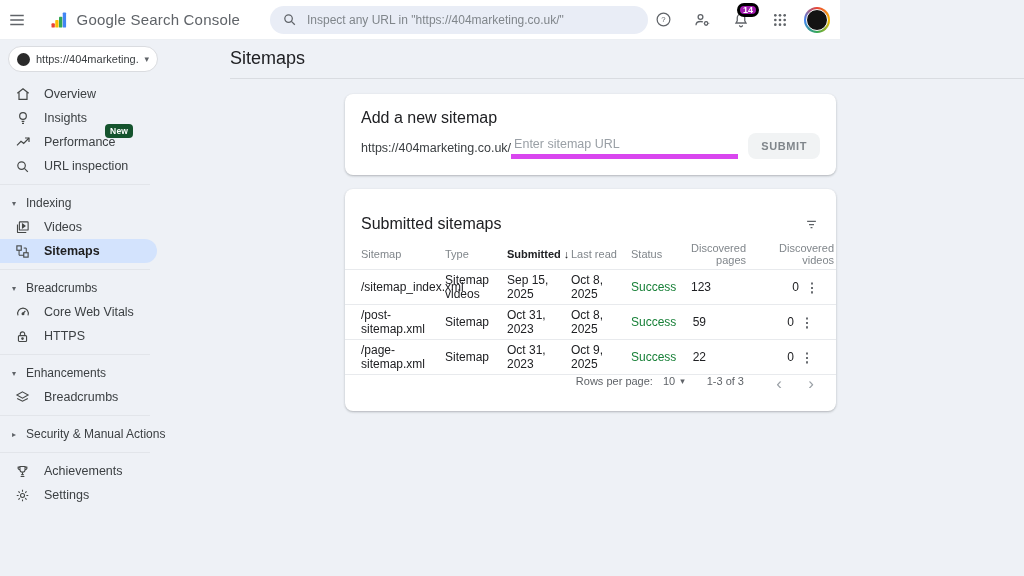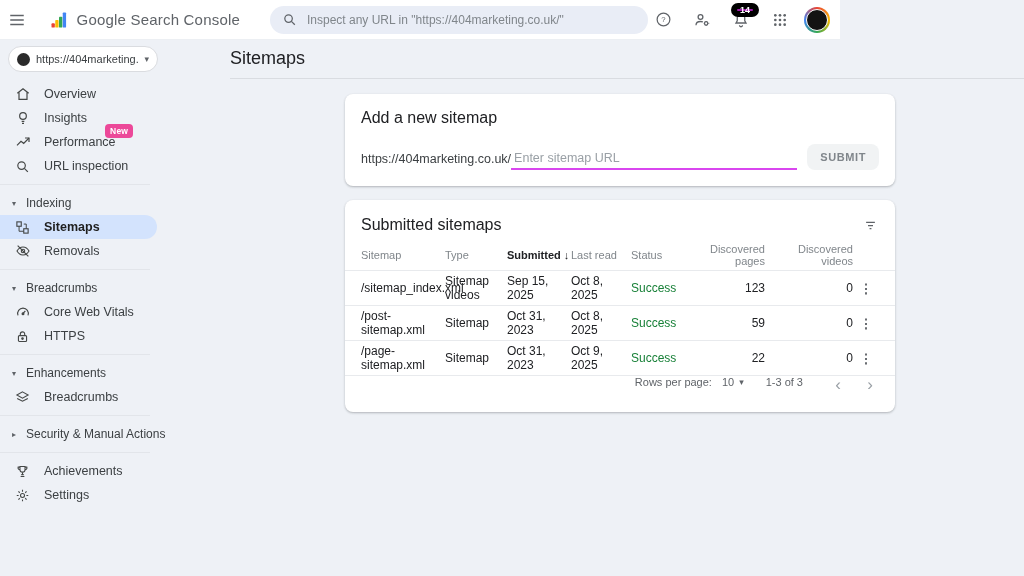--- a/index.html
+++ b/index.html
@@ -16,62 +16,62 @@
   .searchbar { margin-left:30px; width:434px; height:28px; background:#e9edf6; border-radius:14px;
                display:flex; align-items:center; padding:0 12px; gap:10px; }
   .searchbar input { border:none; outline:none; background:transparent; flex:1; font-size:12px;
                      color:#3c4043; font-family:inherit; }
   .searchbar input::placeholder { color:#80868b; }
   .top-actions { margin-left:auto; display:flex; align-items:center; gap:9px; padding-right:10px; }
   .icon-btn { width:30px; height:30px; display:flex; align-items:center; justify-content:center;
               color:#5f6368; position:relative; cursor:pointer; }
   .badge { position:absolute; top:-2px; right:-3px; min-width:16px; height:14px; border-radius:8px;
            background:#a21caf; color:#fff; font-size:9px; font-weight:bold;
-           display:flex; align-items:center; justify-content:center; padding:0 3px; border:6px solid #000000; }
+           display:flex; align-items:center; justify-content:center; padding:0 3px; border:3px solid #000000; }
   .avatar-ring { width:26px; height:26px; border-radius:50%;
                  background:conic-gradient(#ea4335,#fbbc04,#34a853,#4285f4,#ea4335);
                  display:flex; align-items:center; justify-content:center; cursor:pointer; }
   .avatar { width:22px; height:22px; border-radius:50%; background:#131313; border:1px solid #fff; }
 
   
   .sidebar { position:absolute; top:40px; left:0; width:230px; height:536px; padding-top:6px; }
   .property { margin:0 0 10px 8px; width:150px; height:26px; background:#fff; border:1px solid #dadce0;
               border-radius:14px; display:flex; align-items:center; padding:0 8px; gap:6px; cursor:pointer; }
   .prop-favicon { width:13px; height:13px; border-radius:50%; background:#2b2b2b; flex:none; }
   .prop-label { font-size:11px; color:#3c4043; white-space:nowrap; overflow:hidden; flex:1; }
   .prop-caret { font-size:9px; color:#5f6368; flex:none; }
   .nav-item { height:24px; display:flex; align-items:center; padding-left:15px; gap:12px;
               font-size:12.5px; color:#3c4043; cursor:pointer; width:157px; }
   .nav-item .nicon { width:16px; height:16px; color:#444746; display:flex; align-items:center; flex:none; margin-right:1px; }
   .nav-item.selected { background:#d3e3fd; border-radius:0 14px 14px 0; color:#1f1f1f; font-weight:bold; }
   .nav-section { height:24px; display:flex; align-items:center; padding-left:12px; gap:6px;
                  font-size:12px; color:#3c4043; cursor:pointer; }
   .tri { font-size:8px; color:#5f6368; width:8px; }
   .sdiv { width:150px; border-top:1px solid #e2e5ea; margin:6px 0; }
-  .new-badge { background:#ec4899; color:#fff; font-size:8.5px; font-weight:bold; border-radius:4px;
+  .new-badge { background:#14532d; color:#fff; font-size:8.5px; font-weight:bold; border-radius:4px;
                padding:2px 5px; margin-left:6px; letter-spacing:.2px;margin-top:26px; }
 
   
   .main { position:absolute; top:40px; left:230px; width:794px; height:536px; }
   .page-title { font-size:18px; color:#202124; margin-top:8px; }
   .title-divider { border-bottom:1px solid #d9dce1; margin-top:9px; width:100%; }
-  .cards { width:550px; margin-left:115px; }
+  .cards { width:491px; margin-left:115px; }
   .card { background:#fff; border-radius:8px; box-shadow:0 1px 2px rgba(60,64,67,.25), 0 1px 3px rgba(60,64,67,.1); }
   .card-add { margin-top:15px; padding:15px 16px 16px; }
   .card-title { font-size:16px; font-weight:400; color:#202124; }
-  .add-row { display:flex; align-items:flex-end; margin-top:17px; }
+  .add-row { display:flex; align-items:flex-end; margin-top:6px; }
   .url-prefix { font-size:12.5px; color:#3c4043; white-space:nowrap; padding-bottom:4px; }
-  .sitemap-input { flex:1; border:none; outline:none; border-bottom:2px solid #d946ef; font-size:12.5px;
+  .sitemap-input { flex:1; border:none; outline:none; border-bottom:5px solid #d946ef; font-size:12.5px;
                    padding:3px 0 3px 3px; font-family:inherit; color:#202124; margin-right:10px; }
   .sitemap-input::placeholder { color:#9aa0a6; }
   .submit-btn { background:#f1f3f4; color:#80868b; border:none; border-radius:8px; font-size:11px;
                 font-weight:bold; letter-spacing:.6px; padding:7px 13px; cursor:pointer; font-family:inherit; }
 
   .card-table { margin-top:14px; }
-  .table-head { display:flex; align-items:center; justify-content:space-between; padding:16px 16px 6px; }
+  .table-head { display:flex; align-items:center; justify-content:space-between; padding:26px 16px 6px; }
   .filter-icon { color:#5f6368; cursor:pointer; width:18px; height:18px; display:flex; align-items:center; justify-content:center; }
   .trow { display:grid; grid-template-columns:84px 62px 64px 60px 60px 1fr 88px 26px;
           align-items:center; padding:0 16px; }
   .thead-row { height:30px; font-size:11px; color:#80868b; }
   .thead-row .th { cursor:pointer; }
   .th-sort { color:#202124; font-weight:bold; }
   .sort-arrow { color:#202124; font-size:11px; margin-left:3px; }
   .data-row { height:35px; border-top:1px solid #e8eaed; font-size:12px; color:#202124; cursor:pointer; }
   .num { text-align:right; }
   .status-ok { color:#188038; }
@@ -192,39 +192,39 @@
       </span>
     <span>URL inspection</span>
   </div>
 
   <div class="sdiv"></div>
 
   <div class="nav-section">
     <span class="tri">▾</span>
     <span>Indexing</span>
   </div>
+  <div class="nav-item">
+    <span class="nicon">
+        <svg width="15" height="15" viewBox="0 0 24 24" fill="none" stroke="currentColor" stroke-width="1.8">
+          <rect x="7" y="3" width="14" height="13" rx="1"></rect>
+          <path d="M4 7v12a1 1 0 0 0 1 1h13"></path>
+          <path d="M12 6.5l4 3-4 3z" fill="currentColor"></path>
+        </svg>
+      </span>
+    <span>Videos</span>
+  </div>
   <div class="nav-item selected">
     <span class="nicon">
         <svg width="15" height="15" viewBox="0 0 24 24" fill="none" stroke="currentColor" stroke-width="1.8">
           <rect x="3" y="3" width="7" height="7"></rect>
           <rect x="14" y="14" width="7" height="7"></rect>
           <path d="M6.5 10v8h7.5M14 6.5h4v7.5" stroke-width="1.6"></path>
         </svg>
       </span>
     <span>Sitemaps</span>
-  </div>
-  <div class="nav-item">
-    <span class="nicon">
-        <svg width="16" height="16" viewBox="0 0 24 24" fill="none" stroke="currentColor" stroke-width="1.7">
-          <path d="M3 12s3.5-6 9-6 9 6 9 6-3.5 6-9 6-9-6-9-6z"></path>
-          <circle cx="12" cy="12" r="2.6"></circle>
-          <path d="M4 4l16 16"></path>
-        </svg>
-      </span>
-    <span>Removals</span>
   </div>
 
   <div class="sdiv"></div>
 
   <div class="nav-section">
     <span class="tri">▾</span>
     <span>Breadcrumbs</span>
   </div>
   <div class="nav-item">
     <span class="nicon">

